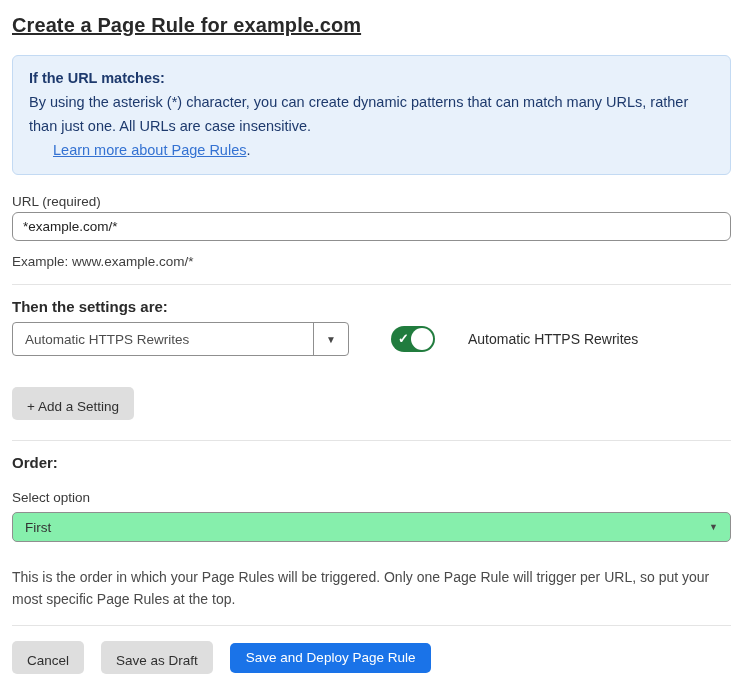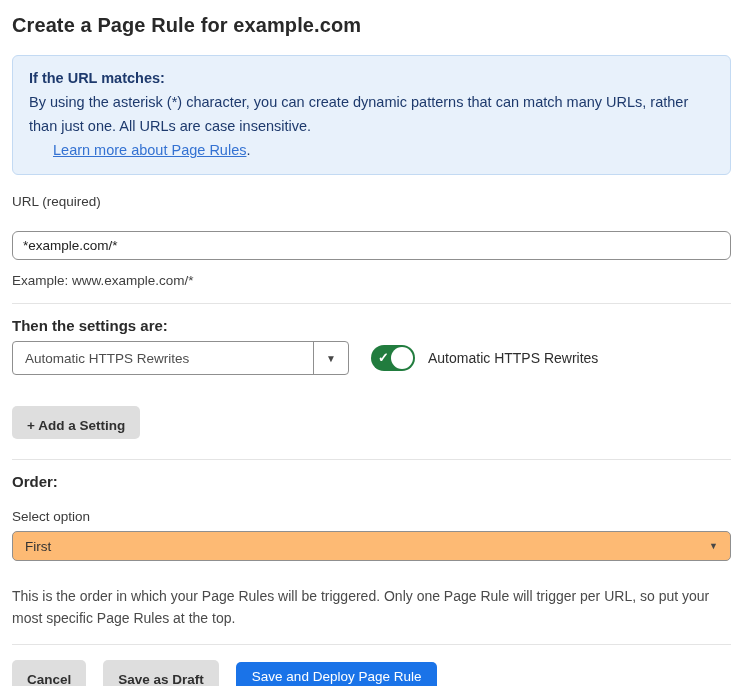--- a/index.html
+++ b/index.html
@@ -9,20 +9,21 @@
     color: #2e2e2e;
     font-size: 14px;
   }
   .container { padding: 14px 12px 0 12px; width: 743px; }
 
   h1.page-title {
     font-size: 20px;
     font-weight: bold;
     color: #292929;
     letter-spacing: 0.1px;
+    text-decoration: underline;
   }
 
   .info-box {
     margin-top: 18px;
     background: #e8f1fb;
     border: 1px solid #c3daf3;
     border-radius: 6px;
     padding: 10px 10px 12px 16px;
     color: #1e3a6d;
     font-size: 14.5px;
@@ -36,21 +37,21 @@
     margin-left: 24px;
   }
 
   .field-label {
     margin-top: 19px;
     font-size: 13.5px;
     color: #3a3a3a;
   }
 
   input.url-input {
-    margin-top: 22px;
+    margin-top: 3px;
     width: 719px;
     height: 29px;
     border: 1px solid #8f8f8f;
     border-radius: 6px;
     padding: 0 10px;
     font-family: "Liberation Sans", sans-serif;
     font-size: 13.5px;
     color: #222222;
     background: #ffffff;
     outline: none;
@@ -72,20 +73,21 @@
     margin-top: 13px;
     font-size: 15px;
     font-weight: bold;
     color: #2b2b2b;
   }
 
   .setting-row {
     margin-top: 7px;
     display: flex;
     align-items: center;
+    gap: 20px;
   }
 
   .custom-select {
     width: 337px;
     height: 34px;
     border: 1px solid #8f8f8f;
     border-radius: 4px;
     background: #ffffff;
     display: flex;
     align-items: stretch;
@@ -149,31 +151,30 @@
     border: none;
     cursor: pointer;
   }
   .btn-gray {
     background: #dedede;
     color: #303030;
     font-size: 13.5px;
     height: 33px;
     padding: 12px 15px;
     border-radius: 5px;
-    font-weight: bold;
   }
   .add-setting-btn { margin-top: 31px; }
 
   .order-select {
     margin-top: 7px;
     width: 719px;
     height: 30px;
     border: 1px solid #8f8f8f;
     border-radius: 5px;
-    background: #fdba74;
+    background: #86efac;
     display: flex;
     align-items: center;
     cursor: pointer;
   }
   .order-select .select-value {
     flex: 1;
     padding-left: 12px;
     font-size: 13.5px;
     color: #333333;
   }

